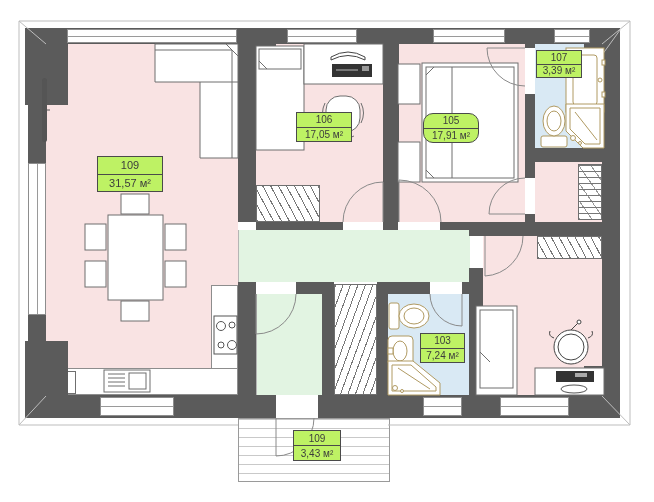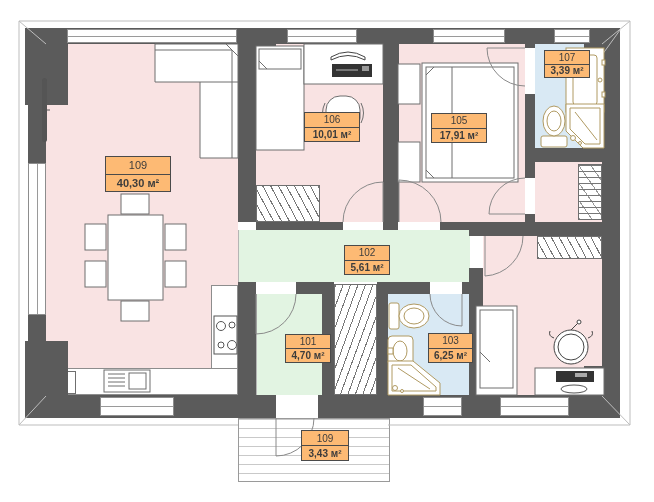--- a/index.html
+++ b/index.html
@@ -17,24 +17,24 @@
   .window.v i{display:block;height:100%;width:0;border-left:1px solid #9a9a9a;margin:0 auto;}
   .opening{position:absolute;background:#fff;}
   .hatch{position:absolute;background:#fff;border:1px solid #6f6f6f;box-sizing:border-box;}
   .hatch.diag{background-image:repeating-linear-gradient(62deg,#777 0 1px,transparent 1px 7px);}
   .hatch.diag2{background-image:repeating-linear-gradient(110deg,#777 0 1px,transparent 1px 7px);}
   .hatch.horiz{background-image:repeating-linear-gradient(180deg,#777 0 1px,transparent 1px 6px),
                repeating-linear-gradient(55deg,#999 0 1px,transparent 1px 10px);}
   .counter{position:absolute;background:#fff;border:1px solid #8d8d8d;box-sizing:border-box;}
   .xbox{position:absolute;background:#fff;border:1px solid #6f6f6f;box-sizing:border-box;
         display:flex;align-items:center;justify-content:center;font-size:9px;color:#444;}
-  .lbl{position:absolute;background:#fdba74;border:1px solid #4a4a4a;display:flex;flex-direction:column;
-       color:#3c3c3c;text-align:center;box-sizing:border-box;z-index:30;margin-left:8px;}
+  .lbl{position:absolute;background:#bef264;border:1px solid #4a4a4a;display:flex;flex-direction:column;
+       color:#3c3c3c;text-align:center;box-sizing:border-box;z-index:30;}
   .lbl .num{flex:1;display:flex;align-items:center;justify-content:center;border-bottom:1px solid #4a4a4a;font-size:10px;}
-  .lbl .area{flex:1;display:flex;align-items:center;justify-content:center;font-size:10px;font-weight:bold;}
+  .lbl .area{flex:1;display:flex;align-items:center;justify-content:center;font-size:10px;}
   .lbl.big .num,.lbl.big .area{font-size:11px;}
   svg.overlay{position:absolute;left:0;top:0;z-index:20;pointer-events:none;}
   .z5{z-index:5}.z10{z-index:10}.z15{z-index:15}
 </style>
 </head>
 <body>
 
 <div class="stage">
 
   <div class="floor pink" style="left:46px;top:44px;width:192px;height:351px;"></div>
@@ -244,44 +244,36 @@
       <path d="M462,294 L462,326 M462,326 A32,32 0 0 1 430,294"></path>
       <path d="M485,236 L485,276 M485,276 A40,40 0 0 0 523,236"></path>
       <path d="M525,48 L487,48 M487,48 A38,38 0 0 0 525,86"></path>
       <path d="M525,214 L489,214 M489,214 A36,36 0 0 1 525,178"></path>
       <path d="M276,418 L276,456 M276,456 A38,38 0 0 0 314,418"></path>
     </g>
   </svg>
 
   <div class="lbl big" style="left:97px;top:156px;width:66px;height:36px;">
     <span class="num">109</span>
-    <span class="area">40,30 м²</span>
+    <span class="area">31,57 м²</span>
   </div>
   <div class="lbl" style="left:296px;top:112px;width:56px;height:30px;">
     <span class="num">106</span>
-    <span class="area">10,01 м²</span>
-  </div>
-  <div class="lbl" style="left:423px;top:113px;width:56px;height:30px;">
+    <span class="area">17,05 м²</span>
+  </div>
+  <div class="lbl" style="left:423px;top:113px;width:56px;height:30px;border-radius:10px;">
     <span class="num">105</span>
     <span class="area">17,91 м²</span>
   </div>
   <div class="lbl" style="left:536px;top:50px;width:46px;height:28px;">
     <span class="num">107</span>
     <span class="area">3,39 м²</span>
   </div>
-  <div class="lbl" style="left:336px;top:245px;width:46px;height:30px;">
-    <span class="num">102</span>
-    <span class="area">5,61 м²</span>
-  </div>
-  <div class="lbl" style="left:277px;top:334px;width:46px;height:29px;">
-    <span class="num">101</span>
-    <span class="area">4,70 м²</span>
-  </div>
   <div class="lbl" style="left:420px;top:333px;width:45px;height:30px;">
     <span class="num">103</span>
-    <span class="area">6,25 м²</span>
+    <span class="area">7,24 м²</span>
   </div>
   <div class="lbl" style="left:293px;top:430px;width:48px;height:31px;">
     <span class="num">109</span>
     <span class="area">3,43 м²</span>
   </div>
 
 </div>
 
 </body></html>

